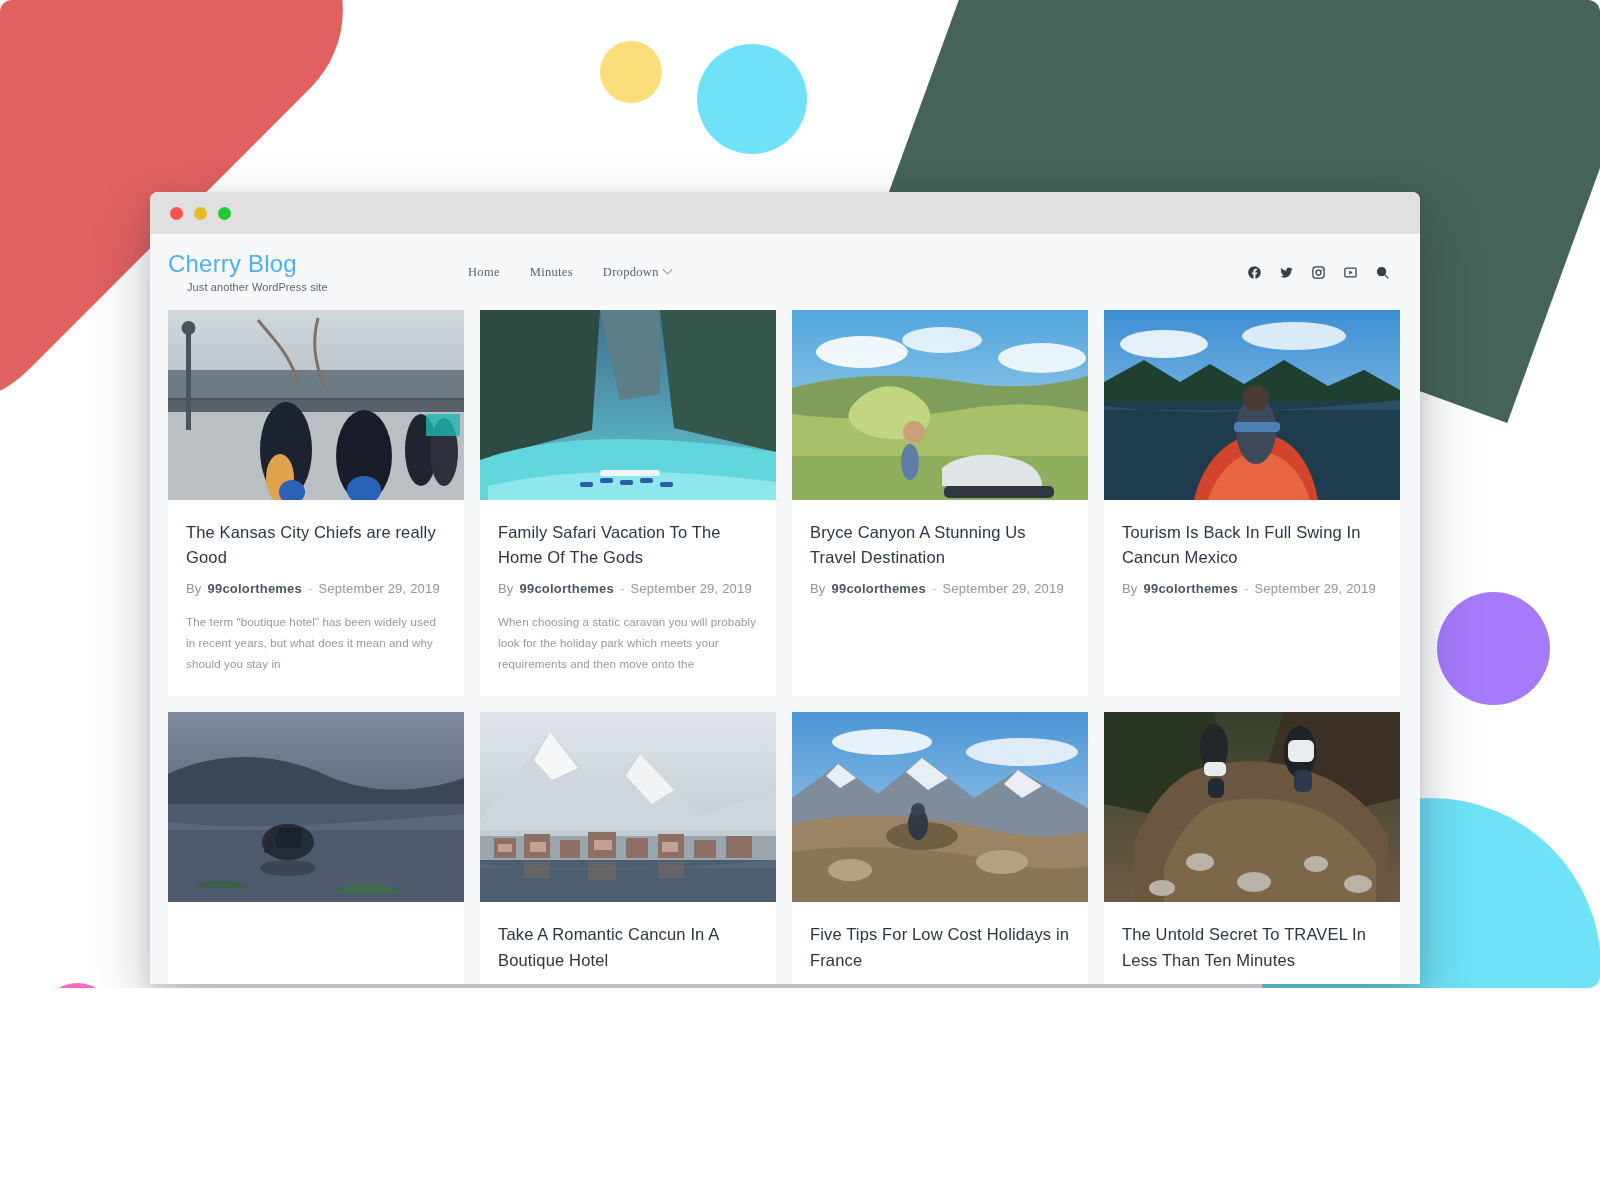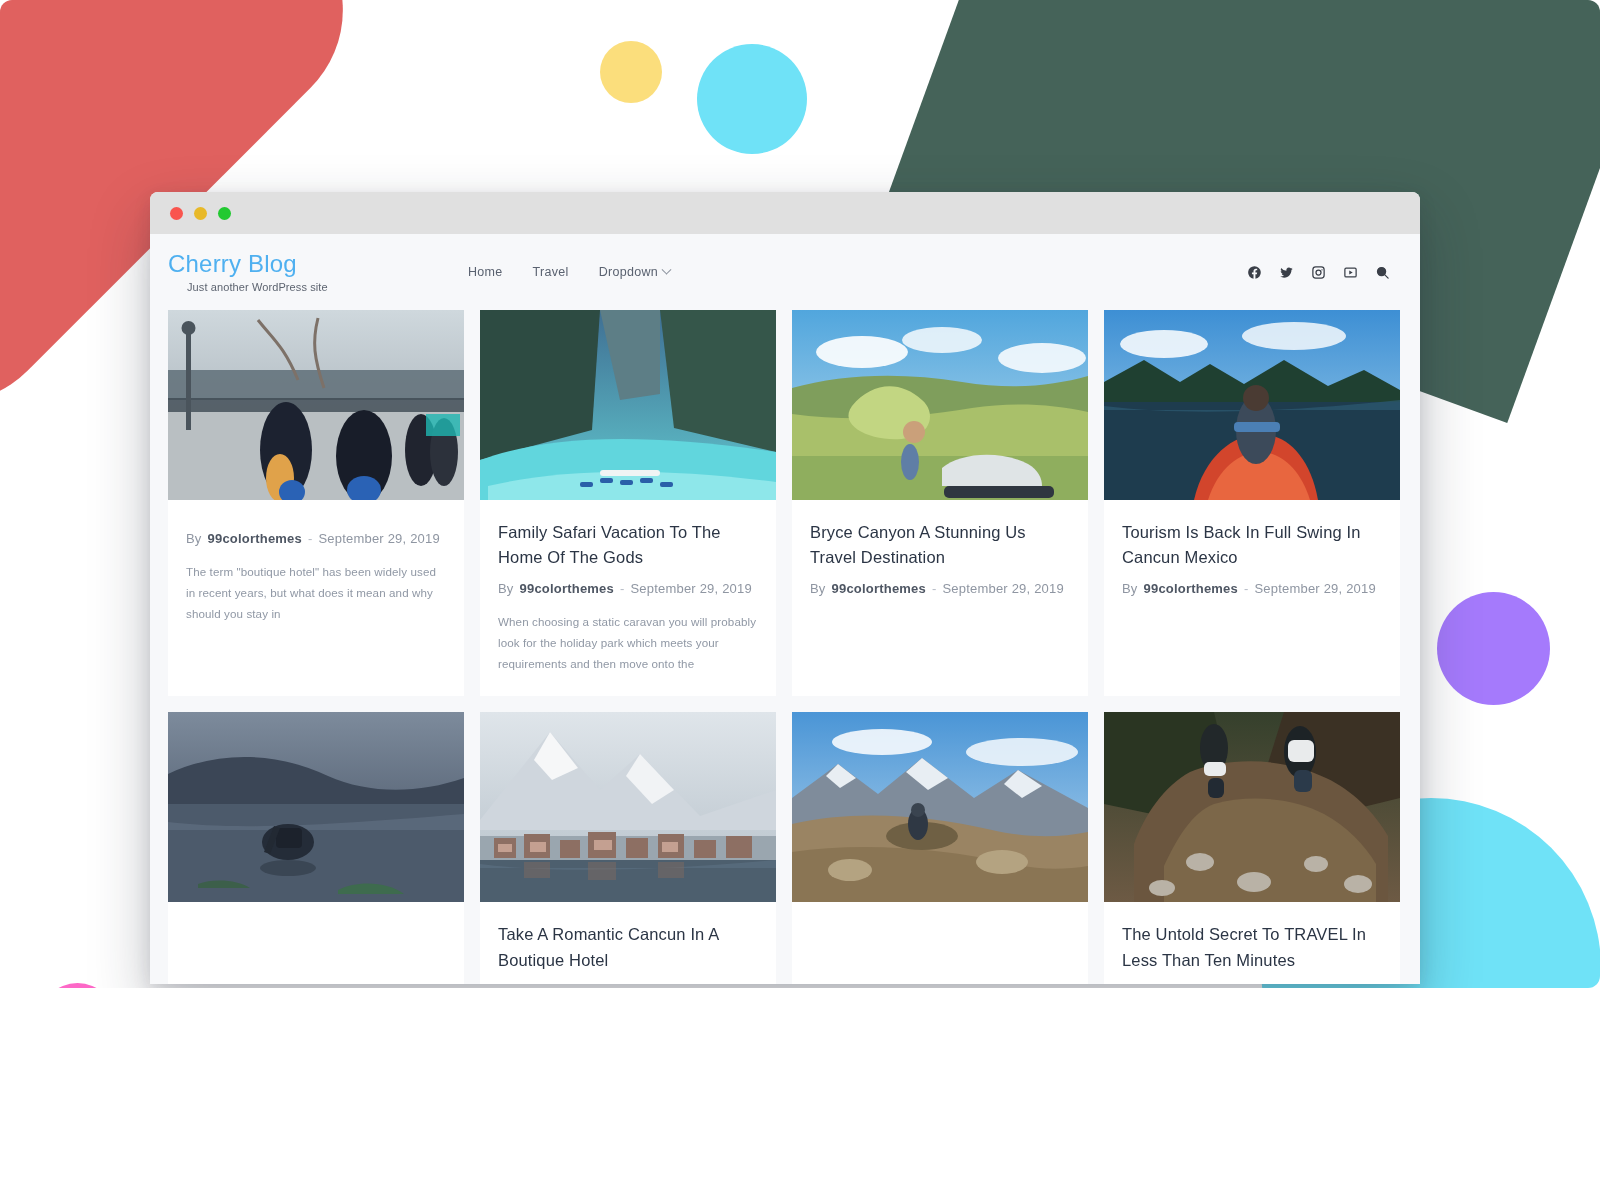--- a/index.html
+++ b/index.html
@@ -90,20 +90,21 @@
     letter-spacing: 0.1px;
     margin-left: 19px;
   }
   .nav { display: flex; align-items: center; gap: 30px; flex: 1; }
   .nav-item {
     font-size: 12.5px;
     color: #5a6270;
     letter-spacing: 0.3px;
     display: flex; align-items: center; gap: 5px;
     cursor: pointer;
+    font-family: Liberation Serif, serif;
   }
   .chev {
     width: 7px; height: 7px;
     border-right: 1.3px solid #8b919c;
     border-bottom: 1.3px solid #8b919c;
     transform: rotate(45deg) translate(-2px,-2px);
   }
   .social { display: flex; align-items: center; gap: 17px; }
   .social svg { display: block; fill: #3a3f48; }
 
@@ -176,21 +177,21 @@
       <div class="brand">
         <div class="brand-title">Cherry Blog</div>
         <div class="brand-tag">Just another WordPress site</div>
       </div>
 
       <nav class="nav">
         <span class="nav-item">
           <span>Home</span>
         </span>
         <span class="nav-item">
-          <span>Travel</span>
+          <span>Minutes</span>
         </span>
         <span class="nav-item">
           <span>Dropdown</span>
           <i class="chev"></i>
         </span>
       </nav>
 
       <div class="social">
         <a>
           <svg width="15" height="15" viewBox="0 0 24 24">
@@ -243,20 +244,21 @@
             <ellipse cx="112" cy="168" rx="14" ry="24" fill="#e0a24a"></ellipse>
             <ellipse cx="196" cy="146" rx="28" ry="46" fill="#181d29"></ellipse>
             <ellipse cx="196" cy="180" rx="17" ry="14" fill="#2a62b5"></ellipse>
             <ellipse cx="124" cy="182" rx="13" ry="12" fill="#2a62b5"></ellipse>
             <ellipse cx="253" cy="140" rx="16" ry="36" fill="#20242f"></ellipse>
             <ellipse cx="276" cy="142" rx="14" ry="34" fill="#2c313b"></ellipse>
             <rect x="258" y="104" width="34" height="22" fill="#1fb7b2" opacity=".8"></rect>
           </svg>
         </div>
         <div class="card-body">
+          <h3 class="card-title">The Kansas City Chiefs are really Good</h3>
           <div class="meta">
             <span>By</span>
             <span class="author">99colorthemes</span>
             <span class="sep">-</span>
             <span>September 29, 2019</span>
           </div>
           <p class="excerpt">The term "boutique hotel" has been widely used in recent years, but what does it mean and why should you stay in</p>
         </div>
       </article>
 
@@ -458,20 +460,29 @@
             <path d="M226 58l24 16-20 12-18-14z" fill="#e8eef3"></path>
             <path d="M0 112c60-14 130-10 200 6 36 8 66 8 96 2v70H0z" fill="#9a8463"></path>
             <path d="M0 140c70-10 150-4 220 12 28 6 52 6 76 2v36H0z" fill="#8a7554"></path>
             <ellipse cx="130" cy="124" rx="36" ry="14" fill="#6f6044"></ellipse>
             <ellipse cx="126" cy="112" rx="10" ry="16" fill="#2f3844"></ellipse>
             <circle cx="126" cy="98" r="7" fill="#3a4450"></circle>
             <ellipse cx="210" cy="150" rx="26" ry="12" fill="#b4a381"></ellipse>
             <ellipse cx="58" cy="158" rx="22" ry="11" fill="#b4a381"></ellipse>
           </svg>
         </div>
+        <div class="card-body">
+          <h3 class="card-title">Five Tips For Low Cost Holidays in France</h3>
+          <div class="meta">
+            <span>By</span>
+            <span class="author">99colorthemes</span>
+            <span class="sep">-</span>
+            <span>September 29, 2019</span>
+          </div>
+        </div>
       </article>
 
       <article class="card">
         <div class="thumb">
           <svg viewBox="0 0 296 190" preserveAspectRatio="none">
             <defs>
                 <linearGradient id="g8" x1="0" y1="0" x2="0" y2="1">
                   <stop offset="0" stop-color="#35402c"></stop>
                   <stop offset="1" stop-color="#6d5a44"></stop>
                 </linearGradient>

